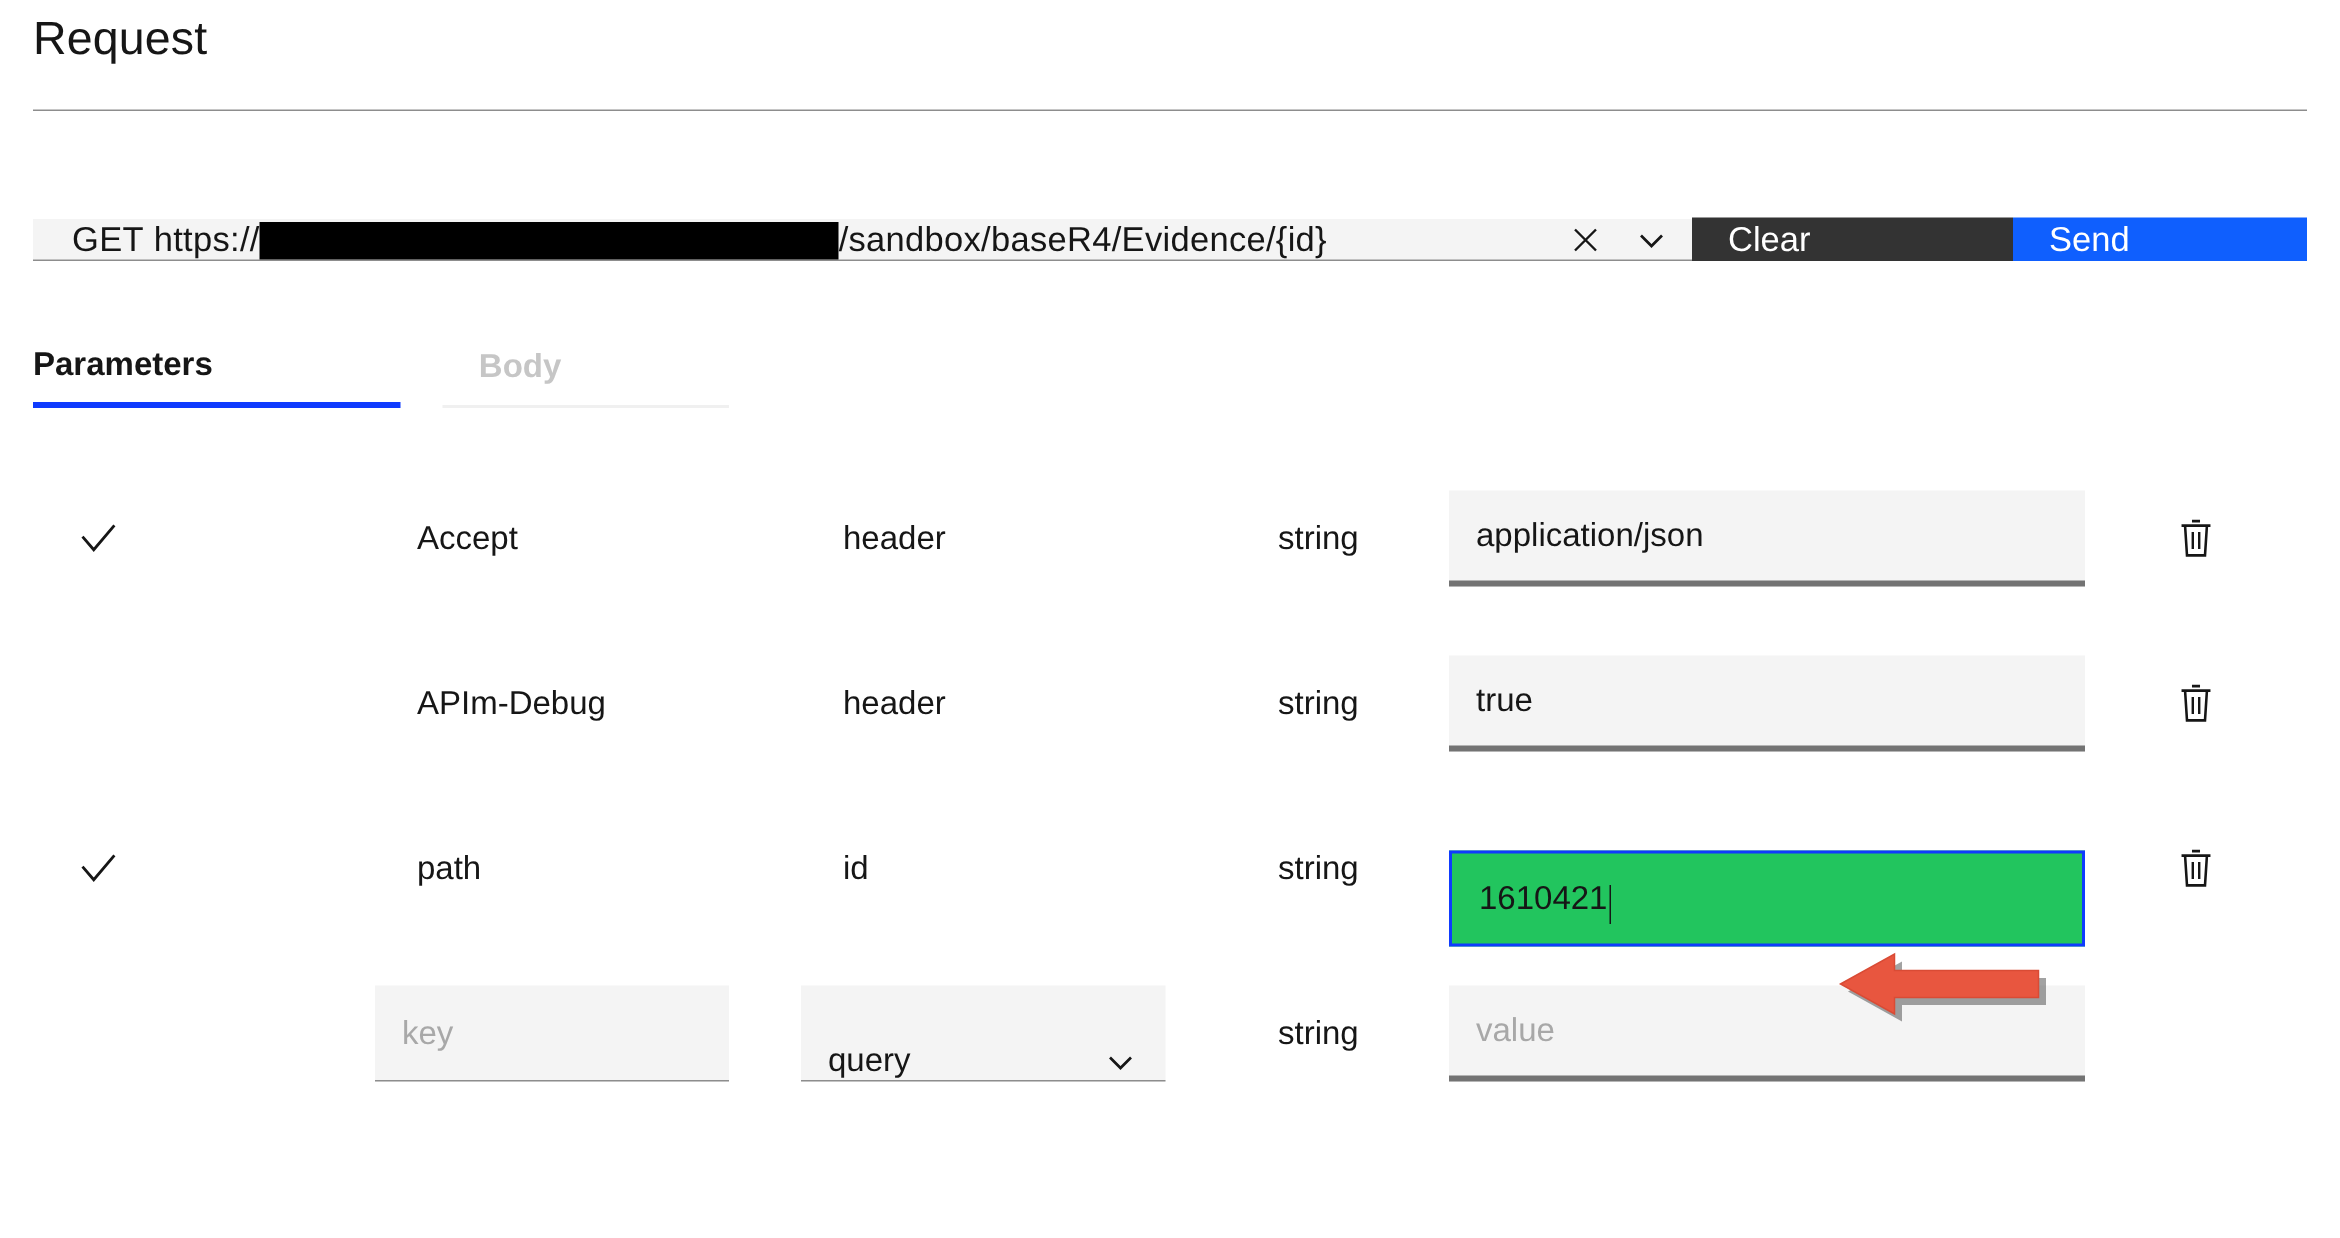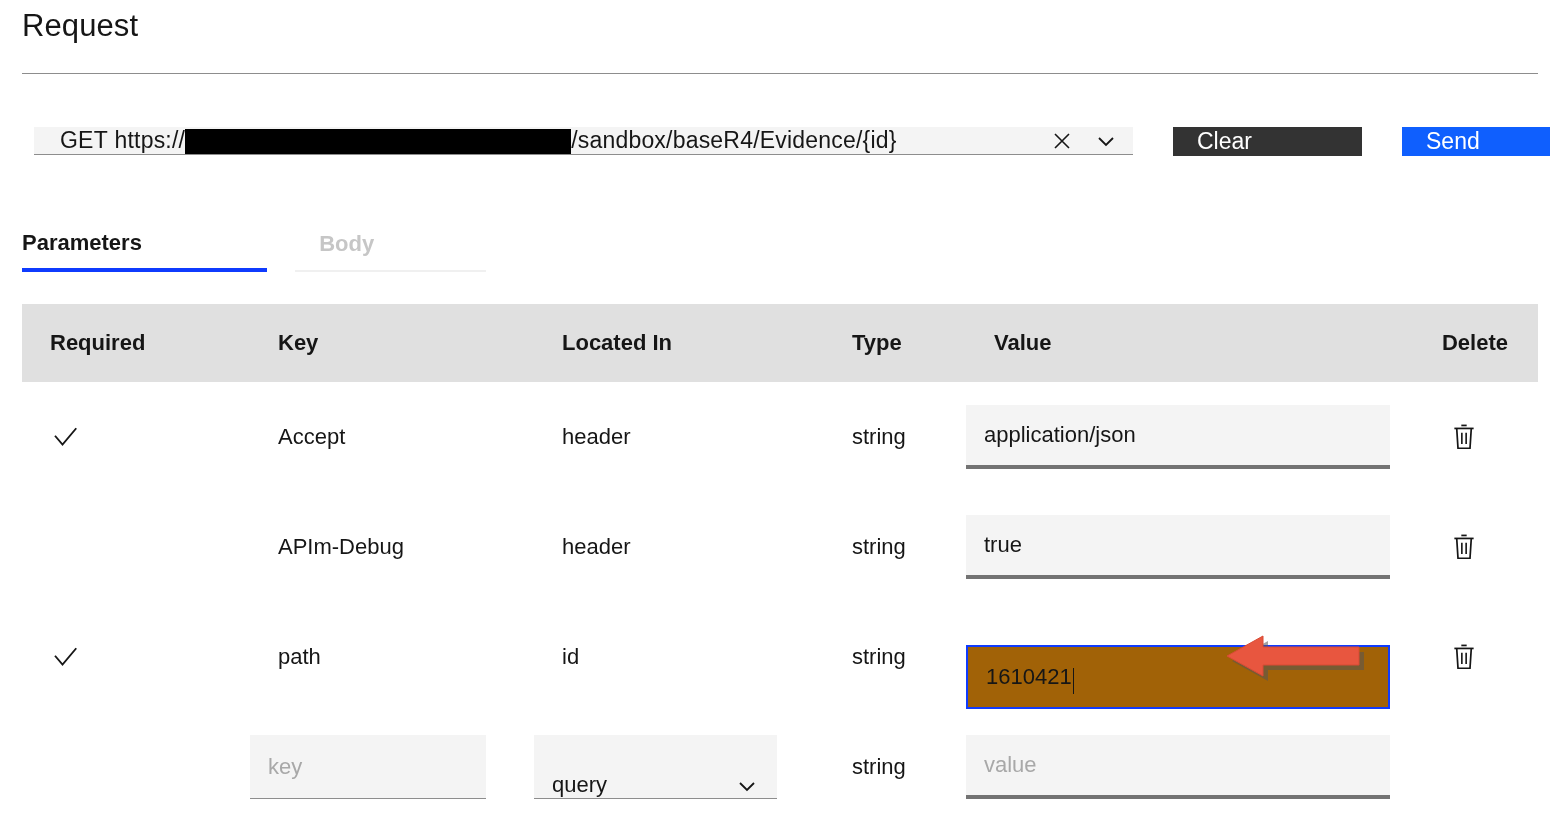--- a/index.html
+++ b/index.html
@@ -26,25 +26,24 @@
   .title-rule {
     position: absolute;
     left: 22px; top: 73px;
     width: 1516px; height: 1px;
     background: #8d8d8d;
   }
 
   
   .url-row {
     position: absolute;
-    left: 34px; top: 108px;
+    left: 22px; top: 108px;
     width: 1516px; height: 66px;
     display: flex;
-    align-items: center;
-    gap: 40px;
+    align-items: flex-end;
   }
   .url-field {
     position: relative;
     flex: 1 1 auto;
     background: #f4f4f4;
     border-bottom: 1px solid #8d8d8d;
     display: flex;
     align-items: center;
     padding: 0 12px 0 26px;
     min-width: 0;
@@ -78,34 +77,34 @@
     gap: 18px;
   }
   .icon-btn {
     width: 26px; height: 26px;
     display: flex; align-items: center; justify-content: center;
     cursor: pointer;
   }
   .icon-btn svg { display: block; }
 
   .btn-clear {
-    width: 189px;
+    width: 214px;
     background: #333333;
     color: #ffffff;
     border: none;
     font-family: "Liberation Sans", sans-serif;
     font-size: 23px;
     text-align: left;
     padding-left: 24px;
     cursor: pointer;
     display: flex;
     align-items: center;
   }
   .btn-send {
-    width: 148px;
+    width: 196px;
     background: #0f5ffe;
     color: #ffffff;
     border: none;
     font-family: "Liberation Sans", sans-serif;
     font-size: 23px;
     text-align: left;
     padding-left: 24px;
     cursor: pointer;
     display: flex;
     align-items: center;
@@ -188,21 +187,21 @@
     color: #161616;
     padding: 0 18px;
     outline: none;
     display: flex;
     align-items: center;
   }
   .text-input.placeholder { color: #a8a8a8; }
   .text-input.focused {
     border: 2px solid #0f3bfe;
     border-bottom: 2px solid #0f3bfe;
-    background: #a16207;
+    background: #22c55e;
     margin-top: 40px;
   }
   .caret {
     display: inline-block;
     width: 1px;
     height: 26px;
     background: #161616;
     margin-left: 1px;
     position: relative;
     top: 4px;
@@ -280,28 +279,20 @@
     <button class="btn-send">Send</button>
   </div>
 
   <div class="tabs">
     <div class="tab tab-parameters">Parameters</div>
     <div class="tab tab-body">Body</div>
   </div>
 
   <div class="table">
 
-    <div class="row thead">
-      <div class="cell">Required</div>
-      <div class="cell">Key</div>
-      <div class="cell">Located In</div>
-      <div class="cell">Type</div>
-      <div class="cell">Value</div>
-      <div class="cell cell-delete">Delete</div>
-    </div>
 
     <div class="row tbody-row">
       <div class="cell cell-required">
         <svg class="check-icon" viewBox="0 0 24 24">
           <path d="M4 11 L10 18 L21 5" stroke="#161616" stroke-width="1.5" fill="none"></path>
         </svg>
       </div>
       <div class="cell">Accept</div>
       <div class="cell">header</div>
       <div class="cell">string</div>

